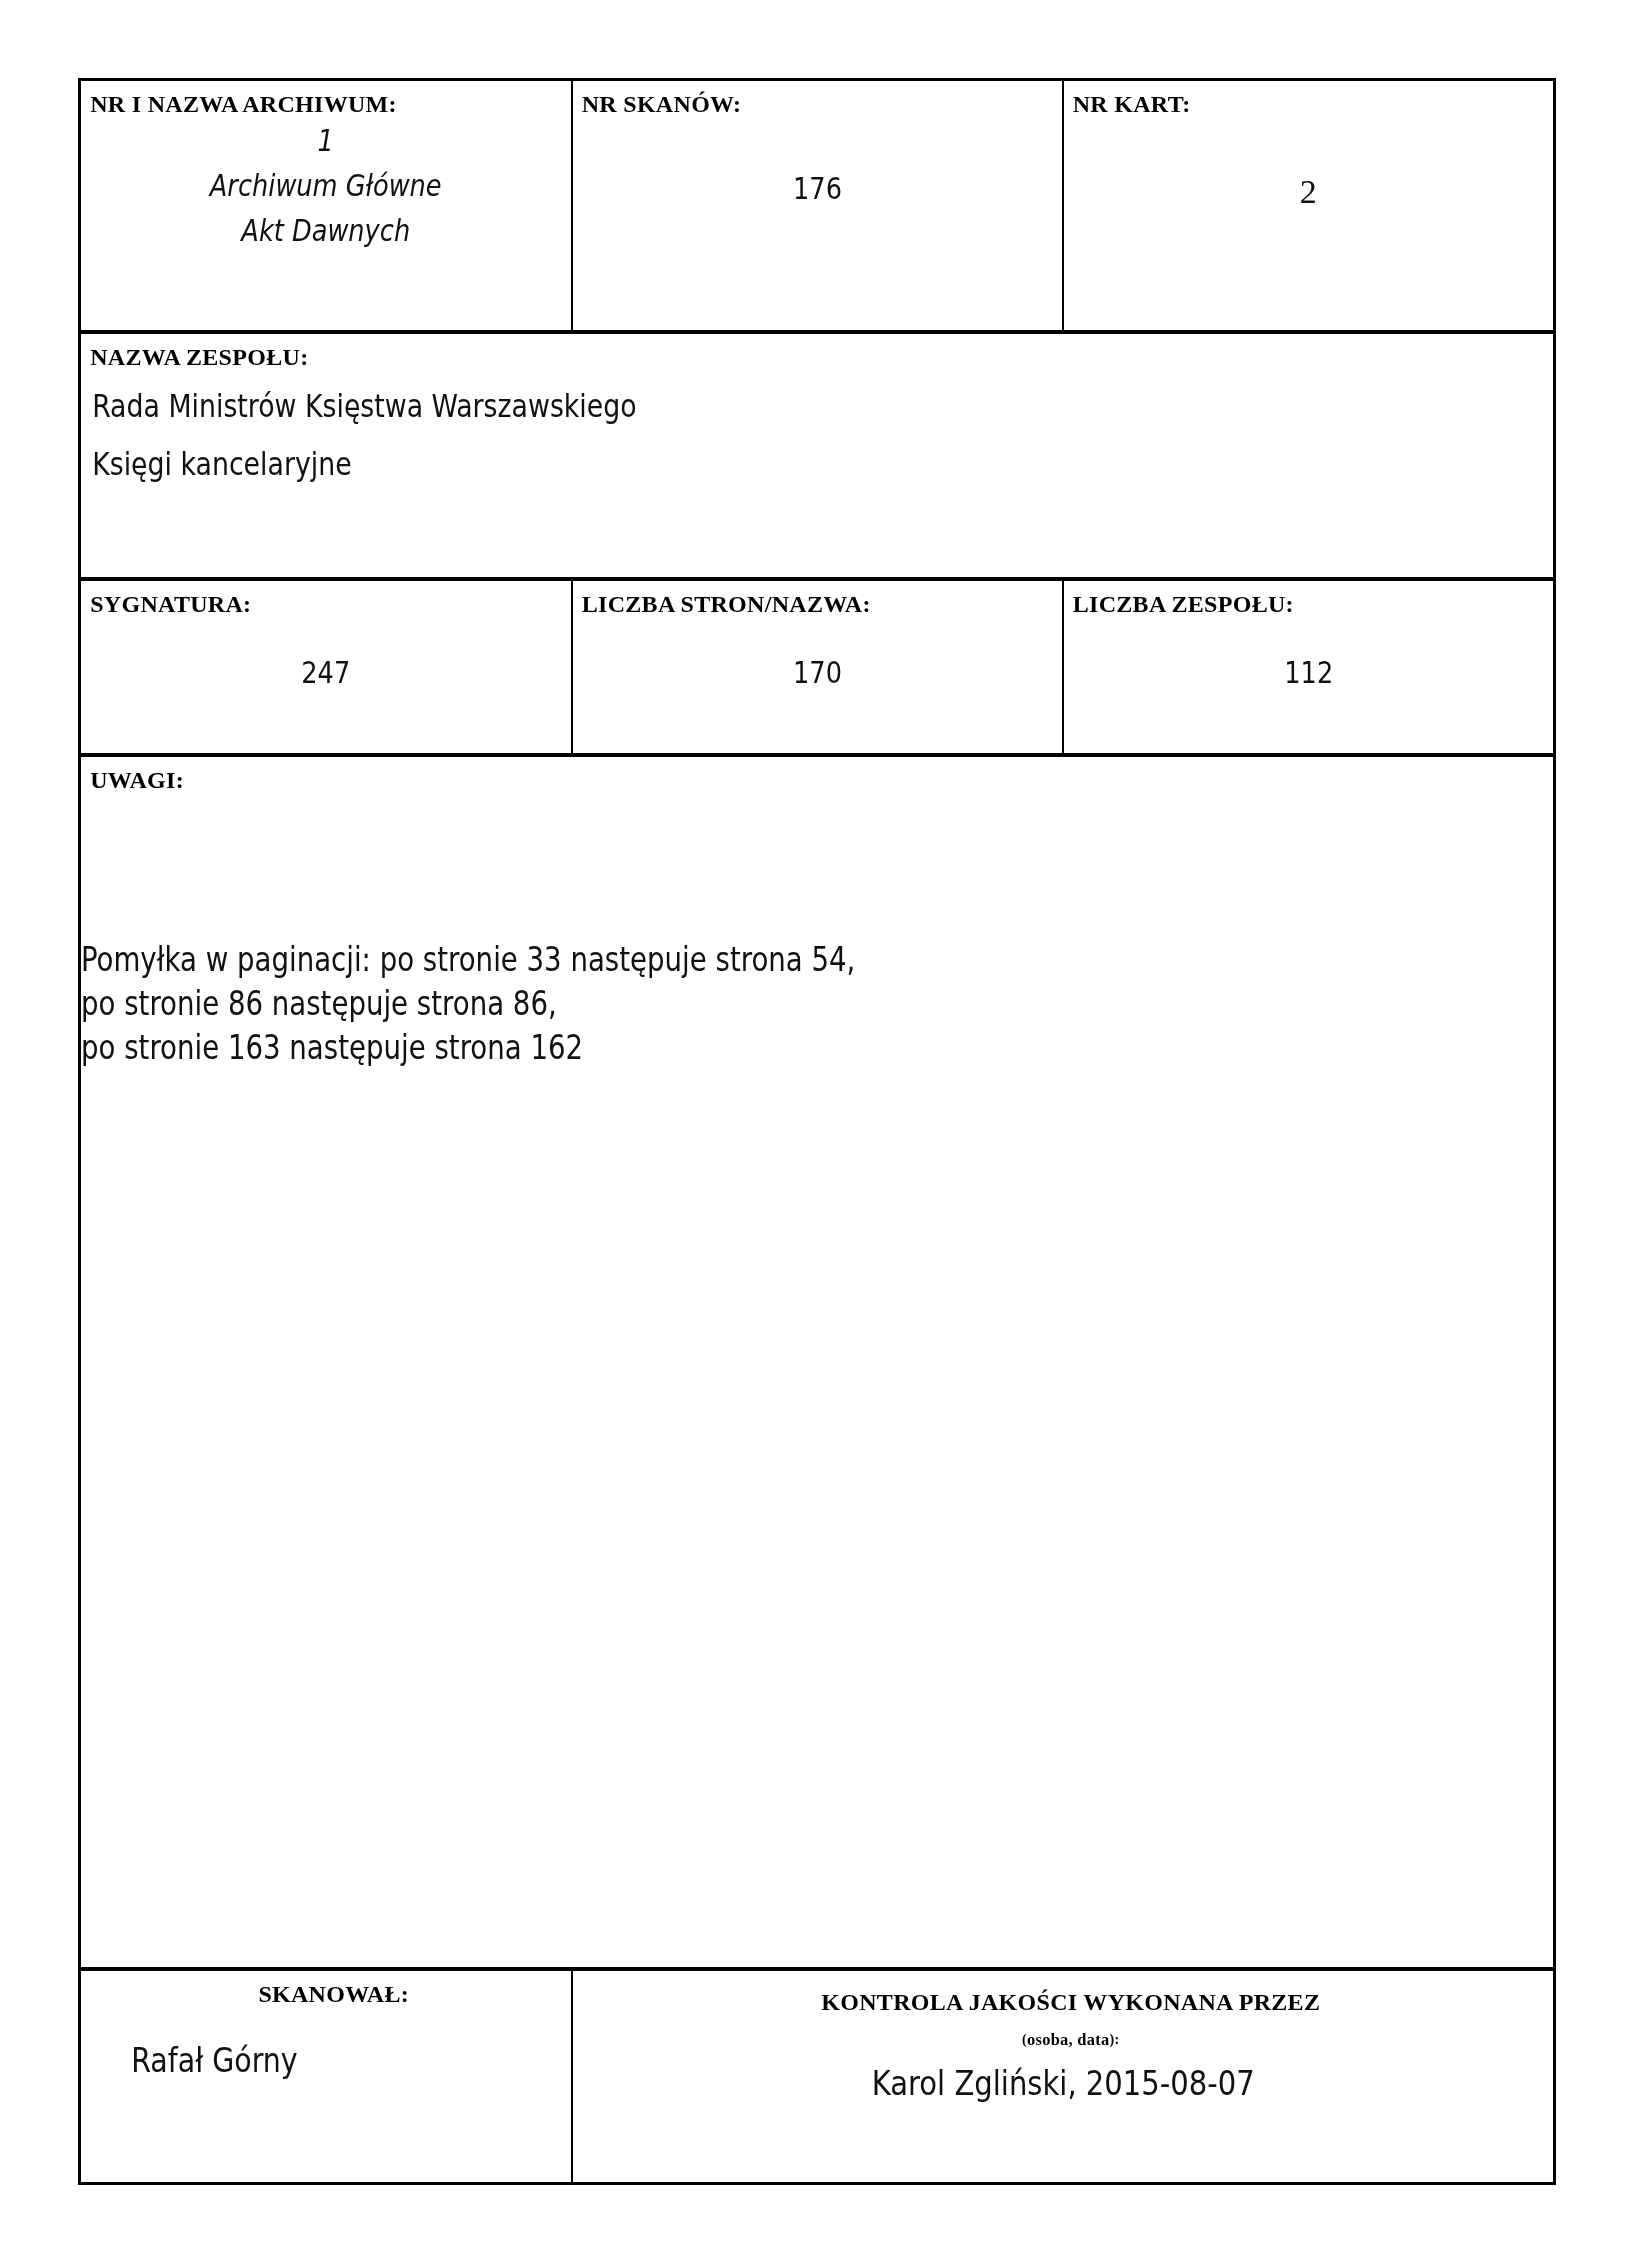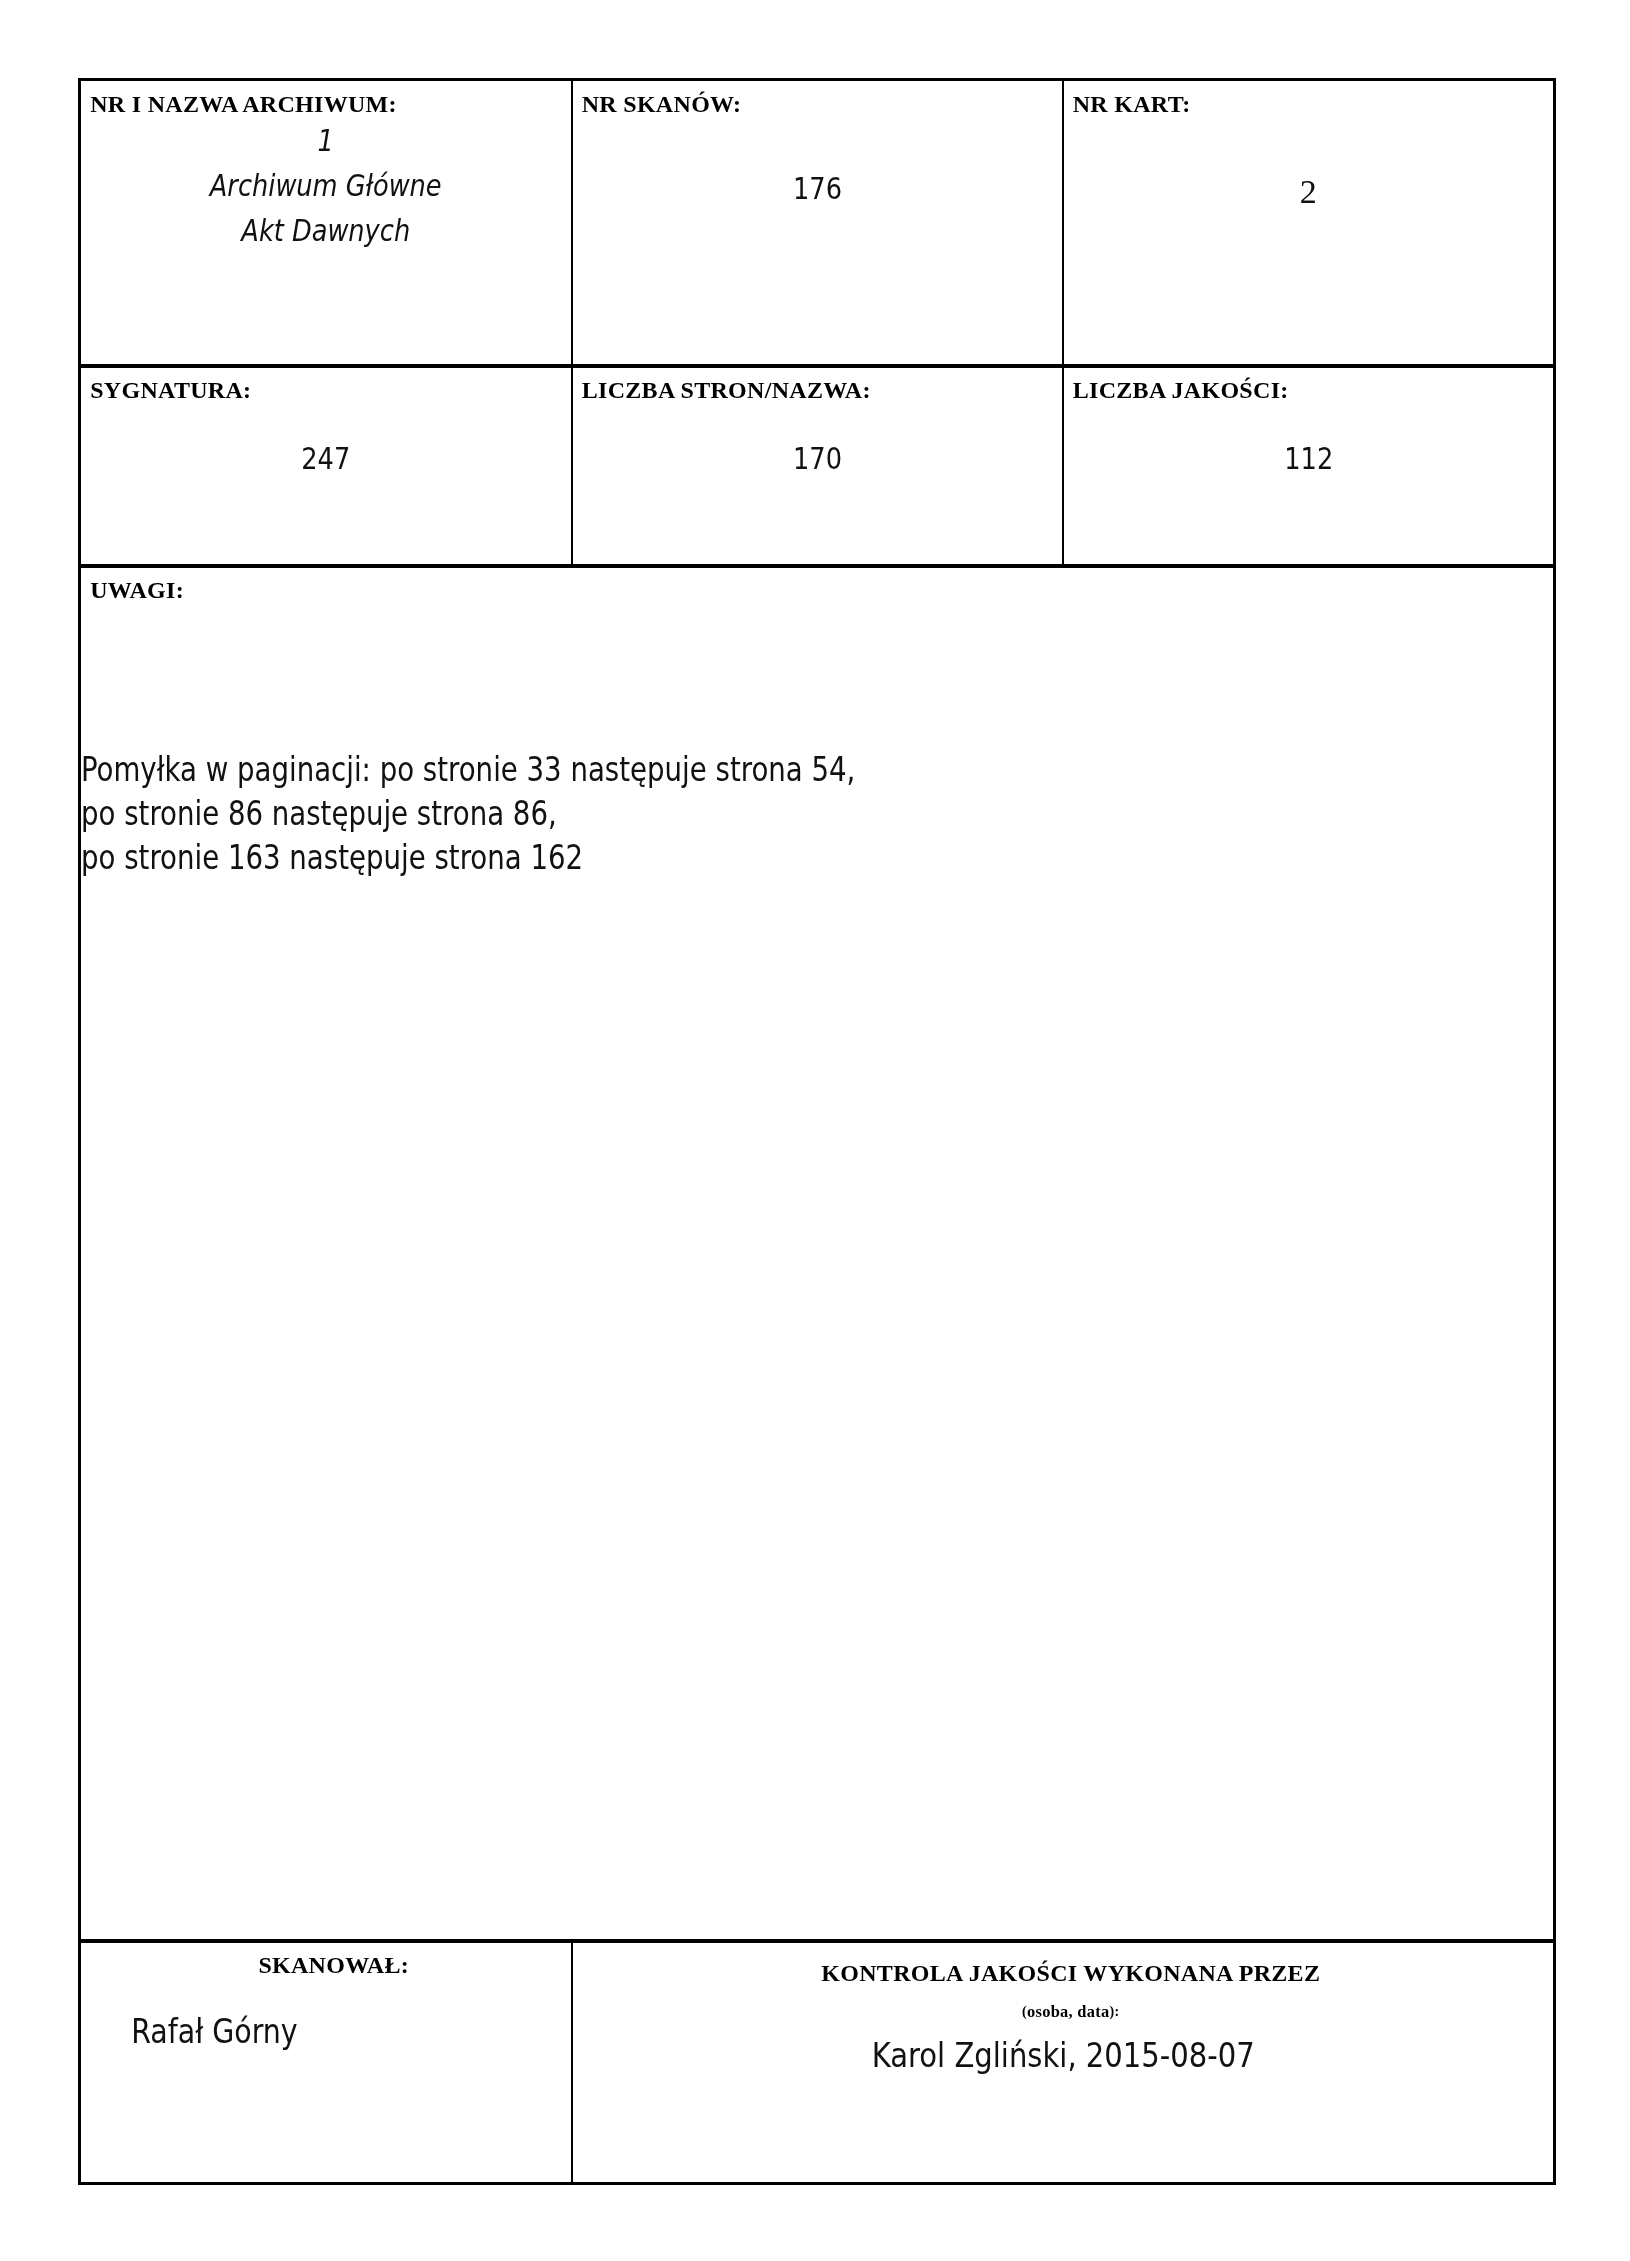--- a/index.html
+++ b/index.html
@@ -193,32 +193,39 @@
         <td class="cell-fond">
           <span class="lbl">NR SKANÓW:</span>
           <span class="val">176</span>
         </td>
         <td class="cell-series">
           <span class="lbl">NR KART:</span>
           <span class="val">2</span>
         </td>
       </tr>
 
+      <tr class="band">
+        <td class="cell-fondname" colspan="3">
+          <span class="lbl">NAZWA ZESPOŁU:</span>
+          <span class="val">Rada Ministrów Księstwa Warszawskiego</span>
+          <span class="val">Księgi kancelaryjne</span>
+        </td>
+      </tr>
 
       <tr class="band row-counts">
         <td>
           <span class="lbl">SYGNATURA:</span>
           <span class="val">247</span>
         </td>
         <td>
           <span class="lbl">LICZBA STRON/NAZWA:</span>
           <span class="val">170</span>
         </td>
         <td>
-          <span class="lbl">LICZBA JAKOŚCI:</span>
+          <span class="lbl">LICZBA ZESPOŁU:</span>
           <span class="val">112</span>
         </td>
       </tr>
 
 
       <tr class="band">
         <td class="cell-notes" colspan="3">
           <span class="lbl">UWAGI:</span>
           <div class="notes-body">
             <span class="val">Pomyłka w paginacji: po stronie 33 następuje strona 54,</span>

